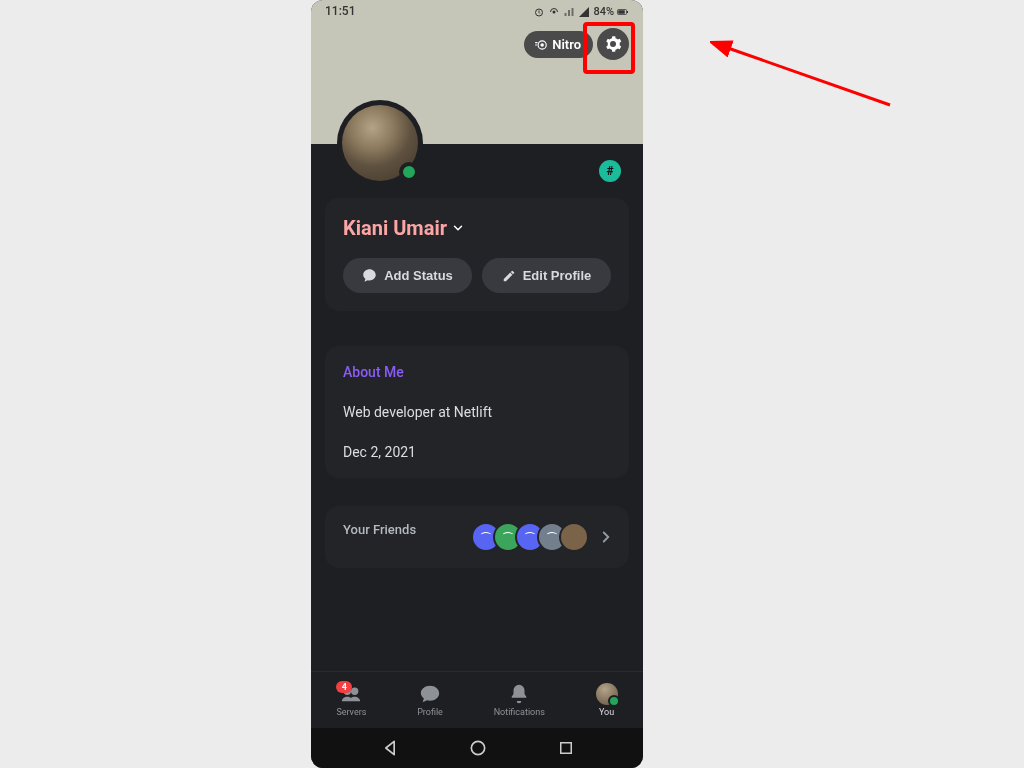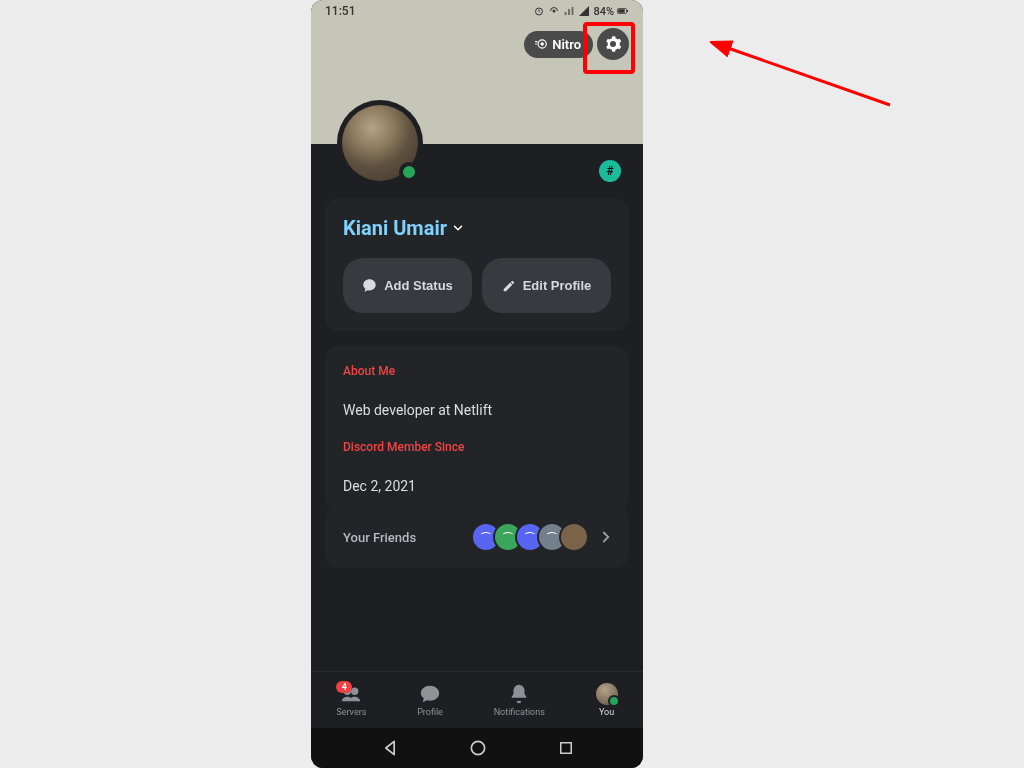--- a/index.html
+++ b/index.html
@@ -1,38 +1,38 @@
 <!DOCTYPE html>
 <html><head>
 <meta charset="utf-8">
 <style>
   html,body{margin:0;padding:0;width:1024px;height:768px;background:#ececec;font-family:-apple-system,BlinkMacSystemFont,"Segoe UI",Roboto,sans-serif;overflow:hidden}
   .phone{position:absolute;left:311px;top:0;width:332px;height:768px;background:#1e1f22;border-radius:12px;overflow:hidden}
   .banner{position:absolute;top:0;left:0;right:0;height:144px;background:#c5c5b8}
   .statusbar{position:absolute;top:0;left:0;right:0;height:22px;display:flex;align-items:center;justify-content:space-between;padding:0 14px;color:#333;font-size:12px;font-weight:500}
-  .status-right{display:flex;align-items:center;gap:3px}
+  .status-right{display:flex;align-items:flex-end;gap:3px}
   .status-right svg{width:12px;height:12px}
   .topright{position:absolute;top:28px;right:14px;display:flex;align-items:center;gap:0}
-  .nitro-pill{display:flex;align-items:flex-start;gap:4px;background:#4a4a4a;color:#fff;font-size:13px;font-weight:600;padding:6px 12px 6px 10px;border-radius:16px}
+  .nitro-pill{display:flex;align-items:flex-end;gap:4px;background:#4a4a4a;color:#fff;font-size:13px;font-weight:600;padding:6px 12px 6px 10px;border-radius:16px}
   .gear-btn{width:32px;height:32px;border-radius:50%;background:#4a4a4a;display:flex;align-items:center;justify-content:center;margin-left:4px}
   .gear-highlight{position:absolute;top:22px;right:8px;width:44px;height:44px;border:4px solid #ff0000;border-radius:4px;pointer-events:none}
   .avatar-wrap{position:absolute;top:100px;left:26px;width:86px;height:86px;border-radius:50%;background:#1e1f22;padding:5px;box-sizing:border-box}
   .avatar{width:100%;height:100%;border-radius:50%;background:radial-gradient(circle at 40% 30%,#b5a388 0%,#8c7a5e 30%,#5f5140 55%,#3f3528 100%)}
   .status-dot{position:absolute;right:4px;bottom:4px;width:20px;height:20px;border-radius:50%;background:#23a55a;border:4px solid #1e1f22;box-sizing:border-box}
   .hash-badge{position:absolute;top:160px;right:22px;width:22px;height:22px;border-radius:50%;background:#1abc9c;display:flex;align-items:center;justify-content:center;color:#111;font-size:12px;font-weight:700}
   .card{position:absolute;left:14px;right:14px;background:#232428;border-radius:14px;padding:18px}
   .card-main{top:198px}
-  .display-name{color:#7dd3fc;font-size:20px;font-weight:700;display:flex;align-items:center;gap:4px}
+  .display-name{color:#fca5a5;font-size:20px;font-weight:700;display:flex;align-items:center;gap:4px}
   .username{color:#b5bac1;font-size:13px;margin-top:3px}
   .btn-row{display:flex;gap:10px;margin-top:18px}
-  .pill-btn{flex:1;background:#383a40;color:#d8dadf;font-size:13px;font-weight:600;border:none;border-radius:20px;padding:20px 0;display:flex;align-items:center;justify-content:center;gap:7px;cursor:pointer}
+  .pill-btn{flex:1;background:#383a40;color:#d8dadf;font-size:13px;font-weight:600;border:none;border-radius:20px;padding:10px 0;display:flex;align-items:center;justify-content:center;gap:7px;cursor:pointer}
   .card-about{top:346px}
-  .sect-label{color:#ef4444;font-size:12px;font-weight:500}
+  .sect-label{color:#8b5cf6;font-size:14px;font-weight:500}
   .sect-text{color:#dbdee1;font-size:14px;margin-top:24px}
-  .card-friends{top:506px;display:flex;align-items:center;justify-content:space-between;padding:16px 14px 16px 18px}
+  .card-friends{top:506px;display:flex;align-items:flex-start;justify-content:space-between;padding:16px 14px 16px 18px}
   .friends-stack{display:flex;align-items:center}
   .fav{width:26px;height:26px;border-radius:50%;border:2px solid #232428;margin-left:-8px;display:flex;align-items:center;justify-content:center;font-size:11px;color:#fff;font-weight:700}
   .fav:first-child{margin-left:0}
   .chev{color:#949ba4;margin-left:8px}
   .tabbar{position:absolute;left:0;right:0;bottom:40px;height:56px;background:#1e1f22;display:flex;justify-content:space-around;align-items:center;border-top:1px solid #2a2b2f}
   .tab{display:flex;flex-direction:column;align-items:center;gap:2px;color:#8e9297;font-size:9px;position:relative}
   .tab.active{color:#dbdee1}
   .tab-badge{position:absolute;top:-2px;right:14px;background:#f23f42;color:#fff;font-size:9px;font-weight:700;border-radius:8px;padding:1px 4px;min-width:8px;text-align:center}
   .tab-av{width:22px;height:22px;border-radius:50%;background:radial-gradient(circle at 40% 30%,#b5a388,#5f5140);position:relative}
   .tab-av::after{content:"";position:absolute;right:-2px;bottom:-2px;width:8px;height:8px;border-radius:50%;background:#23a55a;border:2px solid #1e1f22}
@@ -116,21 +116,20 @@
             <path fill="#d8dadf" d="M3 17.25V21h3.75L17.8 9.94l-3.75-3.75L3 17.25zM20.7 7.04a1 1 0 0 0 0-1.41l-2.34-2.34a1 1 0 0 0-1.41 0l-1.83 1.83 3.75 3.75 1.83-1.83z"></path>
           </svg>
         <span>Edit Profile</span>
       </button>
     </div>
   </div>
 
   <div class="card card-about">
     <div class="sect-label">About Me</div>
     <div class="sect-text">Web developer at Netlift</div>
-    <div class="sect-label" style="margin-top:22px">Discord Member Since</div>
     <div class="sect-text">Dec 2, 2021</div>
   </div>
 
   <div class="card card-friends">
     <span class="sect-label" style="font-size:13px;color:#b5bac1">Your Friends</span>
     <div style="display:flex;align-items:center">
       <div class="friends-stack">
         <div class="fav" style="background:#5865f2">⌒</div>
         <div class="fav" style="background:#3ba55c">⌒</div>
         <div class="fav" style="background:#5865f2">⌒</div>

